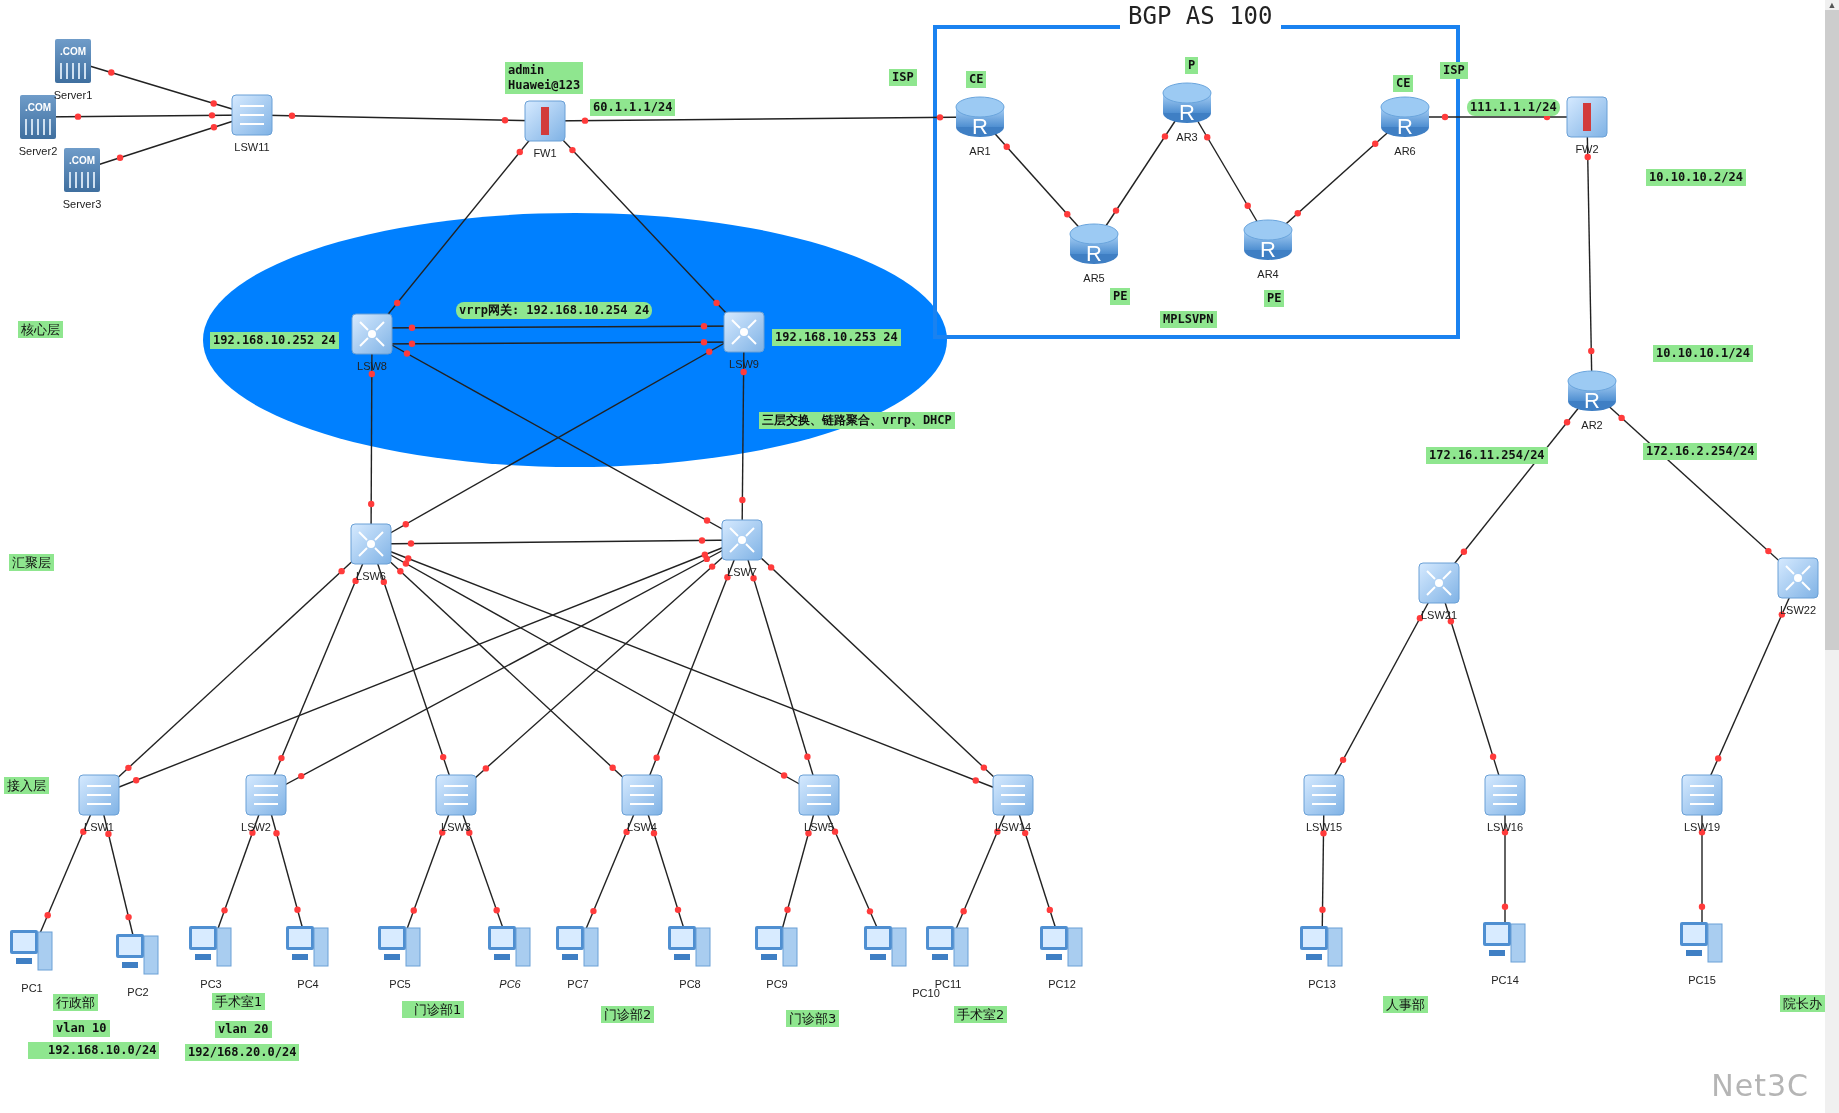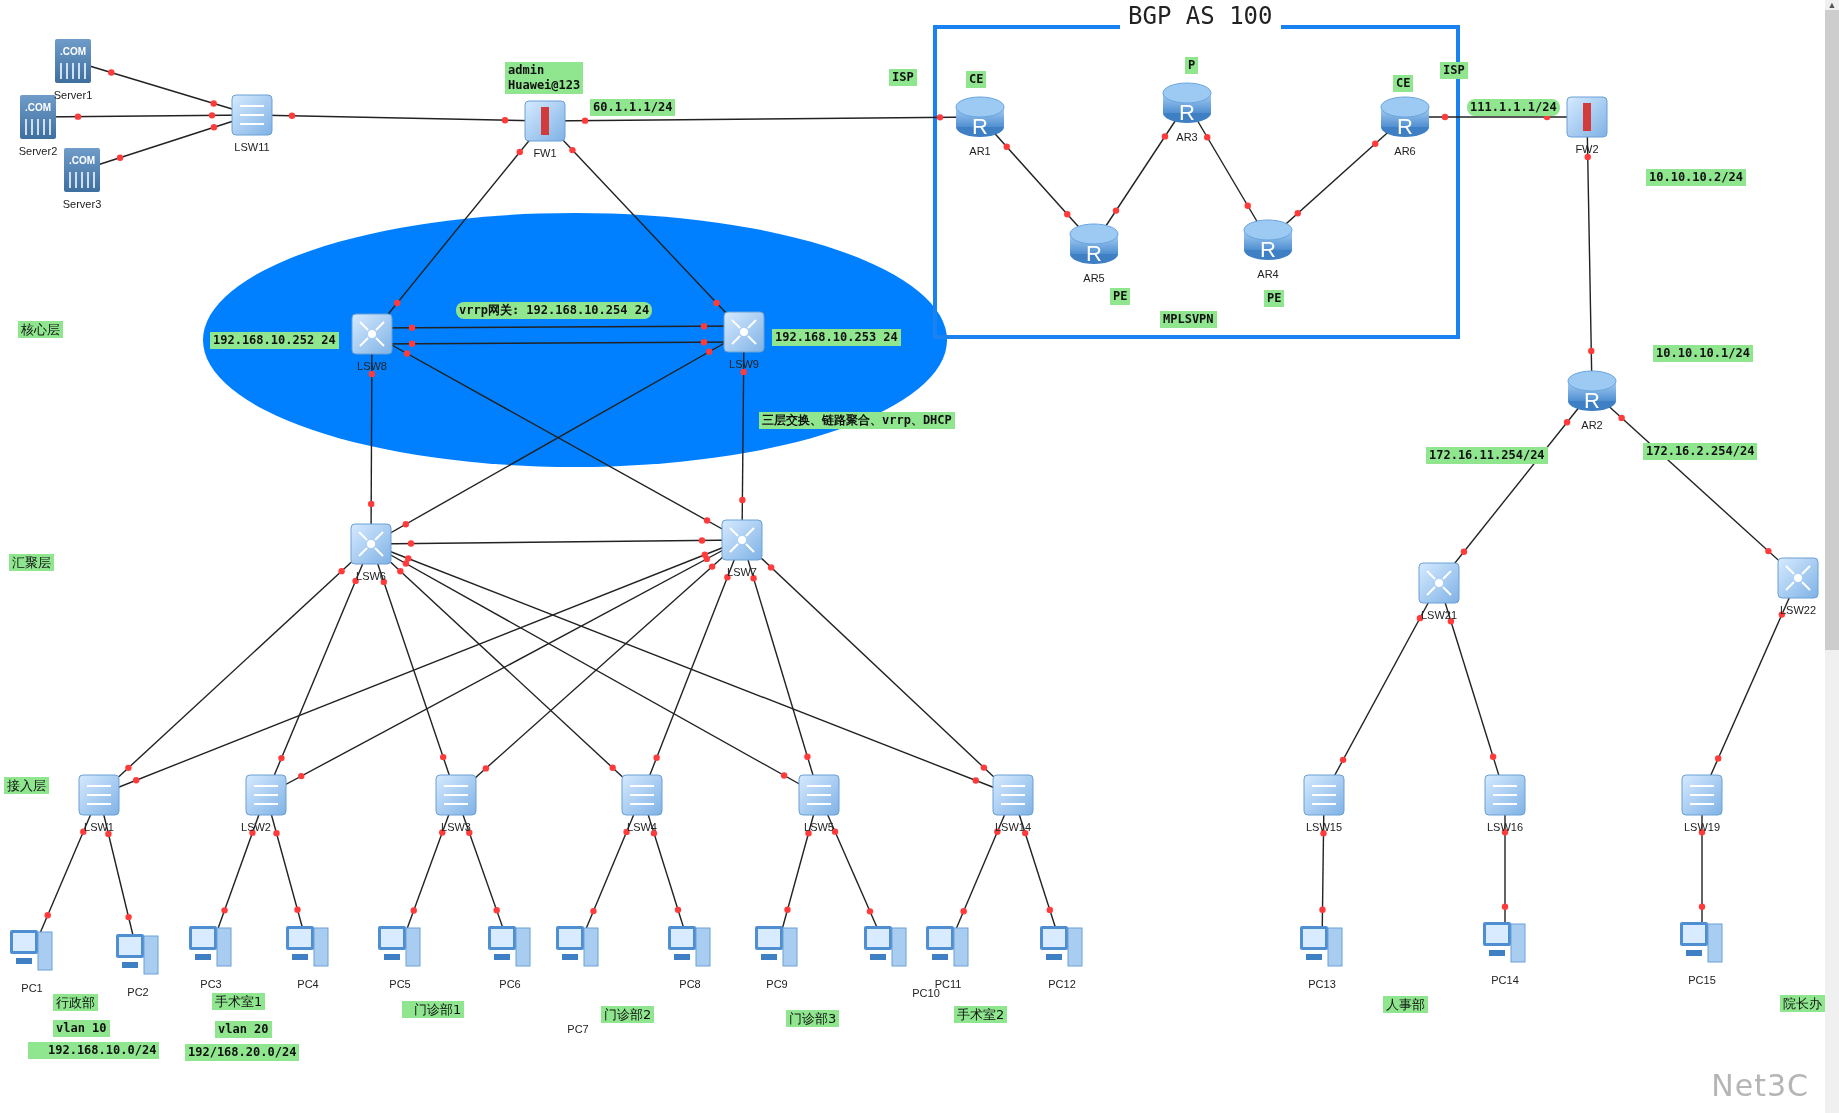--- a/index.html
+++ b/index.html
@@ -499,22 +499,22 @@
       <div class="dev-name" style="left: 1439px; top: 609px;">LSW21</div>
       <div class="dev-name" style="left: 1798px; top: 604px;">LSW22</div>
       <div class="dev-name" style="left: 1324px; top: 821px;">LSW15</div>
       <div class="dev-name" style="left: 1505px; top: 821px;">LSW16</div>
       <div class="dev-name" style="left: 1702px; top: 821px;">LSW19</div>
       <div class="dev-name" style="left: 32px; top: 982px;">PC1</div>
       <div class="dev-name" style="left: 138px; top: 986px;">PC2</div>
       <div class="dev-name" style="left: 211px; top: 978px;">PC3</div>
       <div class="dev-name" style="left: 308px; top: 978px;">PC4</div>
       <div class="dev-name" style="left: 400px; top: 978px;">PC5</div>
-      <div class="dev-name" style="left: 510px; top: 978px;">PC6</div>
-      <div class="dev-name" style="left: 578px; top: 978px; margin-top: 45px;">PC7</div>
+      <div class="dev-name" style="left: 510px; top: 978px; font-style: italic;">PC6</div>
+      <div class="dev-name" style="left: 578px; top: 978px;">PC7</div>
       <div class="dev-name" style="left: 690px; top: 978px;">PC8</div>
       <div class="dev-name" style="left: 777px; top: 978px;">PC9</div>
       <div class="dev-name" style="left: 926px; top: 978px; margin-top: 9px;">PC10</div>
       <div class="dev-name" style="left: 948px; top: 978px;">PC11</div>
       <div class="dev-name" style="left: 1062px; top: 978px;">PC12</div>
       <div class="dev-name" style="left: 1322px; top: 978px;">PC13</div>
       <div class="dev-name" style="left: 1505px; top: 974px;">PC14</div>
       <div class="dev-name" style="left: 1702px; top: 974px;">PC15</div>
     </div>
 

